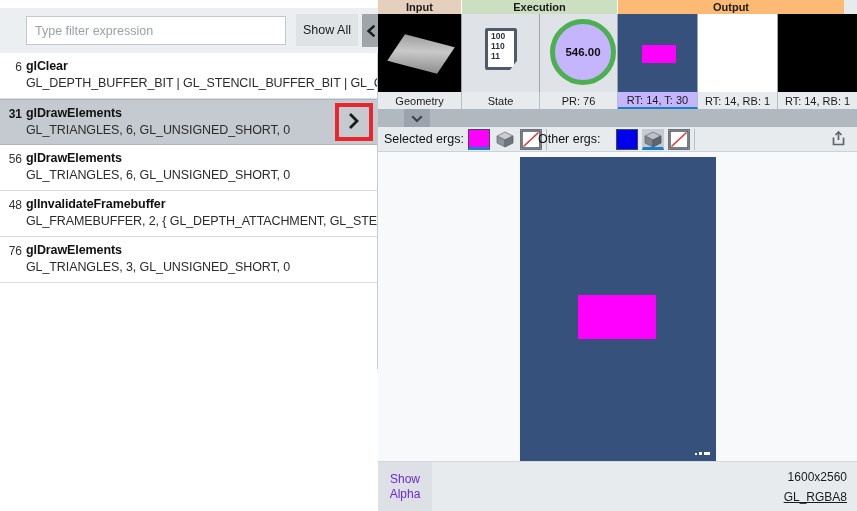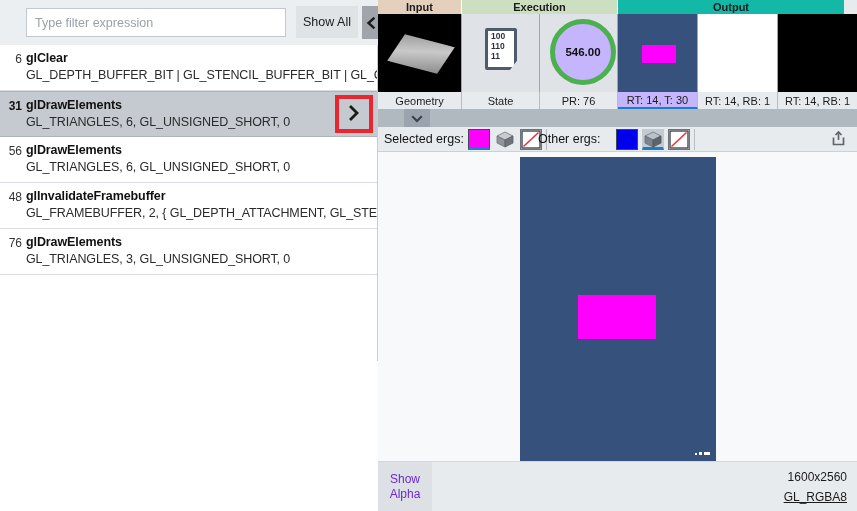--- a/index.html
+++ b/index.html
@@ -18,21 +18,21 @@
   }
   .app {
     position: relative;
     width: 857px;
     height: 511px;
   }
 
   
   .left-panel {
     position: absolute;
-    left: 0; top: 0;
+    left: 0; top: 8px;
     width: 378px; height: 361px;
     background: #ffffff;
     border-right: 1px solid #c6ccd2;
     box-sizing: border-box;
   }
   .filter-bar {
     position: absolute;
     left: 0; top: 0;
     width: 378px; height: 45px;
     background: #eceff1;
@@ -156,21 +156,21 @@
     align-items: center;
     justify-content: center;
     font-size: 11px;
     font-weight: bold;
     color: #1b1b1b;
     box-sizing: border-box;
     border-right: 1px solid #ffffff;
   }
   .cat.input      { width: 84px;  background: #e5cfbd; }
   .cat.execution  { width: 156px; background: #cddfc1; }
-  .cat.output     { width: 226px; background: #14b8a6; border-right: none; }
+  .cat.output     { width: 226px; background: #fdba74; border-right: none; }
 
   
   .thumb-row {
     position: absolute;
     left: 0; top: 14px;
     width: 479px; height: 78px;
     display: flex;
   }
   .thumb {
     height: 78px;

